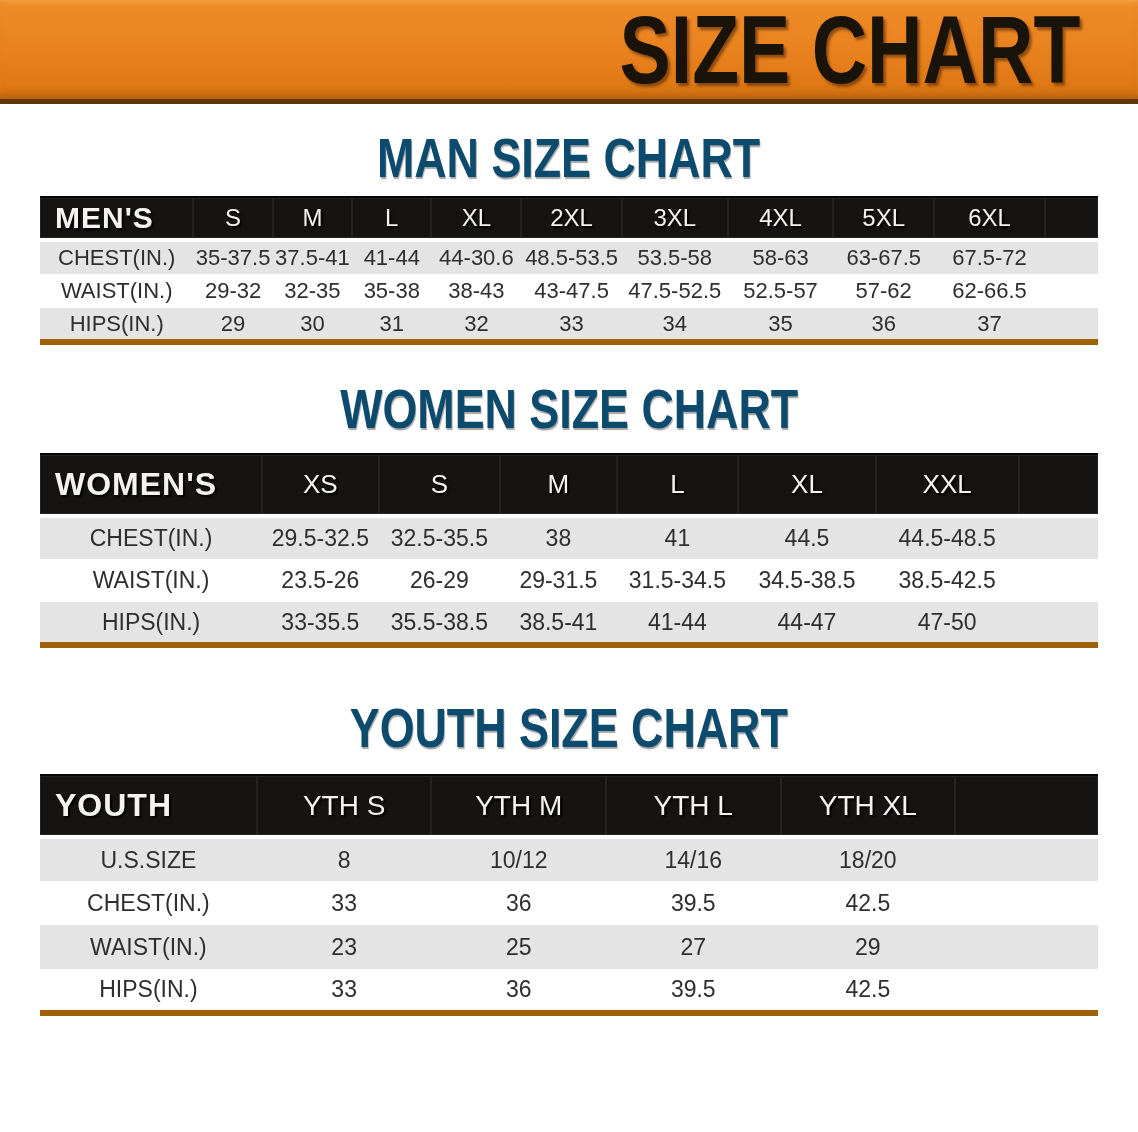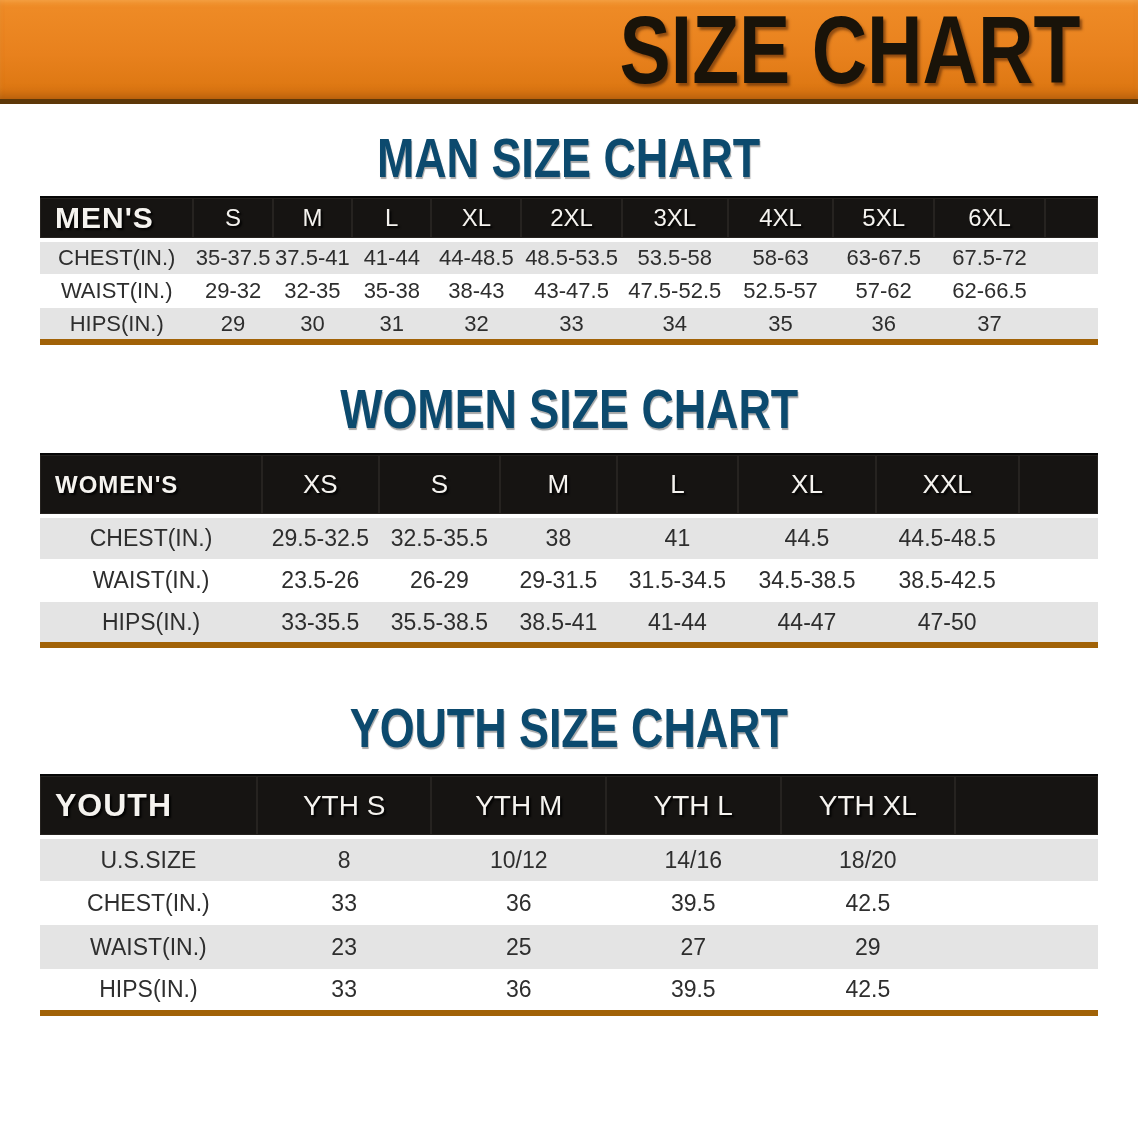--- a/index.html
+++ b/index.html
@@ -51,21 +51,21 @@
   table.size-table tbody tr:nth-child(odd) { background:#e4e4e4; }
   table.size-table tbody tr:nth-child(even){ background:#ffffff; }
   table.size-table tbody tr:last-child td { border-bottom:6px solid #a16207; }
   td.label { color:#333; }
 
   table.men   thead th { height:43px; font-size:24px; }
   table.men   thead th.group { font-size:30px; }
   table.men   tbody td { height:34px; font-size:22px; }
 
   table.women thead th { height:62px; font-size:26px; }
-  table.women thead th.group { font-size:24px; }
+  table.women thead th.group { font-size:32px; }
   table.women tbody td { height:43px; font-size:23px; }
 
   table.youth thead th { height:62px; font-size:28px; }
   table.youth thead th.group { font-size:32px; }
   table.youth tbody td { height:44px; font-size:23px; }
 
   
   .footer { margin:30px 40px 0; color:#a93129; font-size:29px; line-height:1.5; }
   .footer .f-line { display:block; transform:scaleX(0.86); transform-origin:left center; white-space:nowrap; }
 </style>
@@ -110,21 +110,21 @@
             <th class="col-h">6XL</th>
             <th class="col-h spacer"></th>
           </tr>
       </thead>
       <tbody>
           <tr>
             <td class="label">CHEST(IN.)</td>
             <td>35-37.5</td>
             <td>37.5-41</td>
             <td>41-44</td>
-            <td>44-48.5</td>
+            <td>44-30.6</td>
             <td>48.5-53.5</td>
             <td>53.5-58</td>
             <td>58-63</td>
             <td>63-67.5</td>
             <td>67.5-72</td>
             <td class="spacer"></td>
           </tr>
           <tr>
             <td class="label">WAIST(IN.)</td>
             <td>29-32</td>

